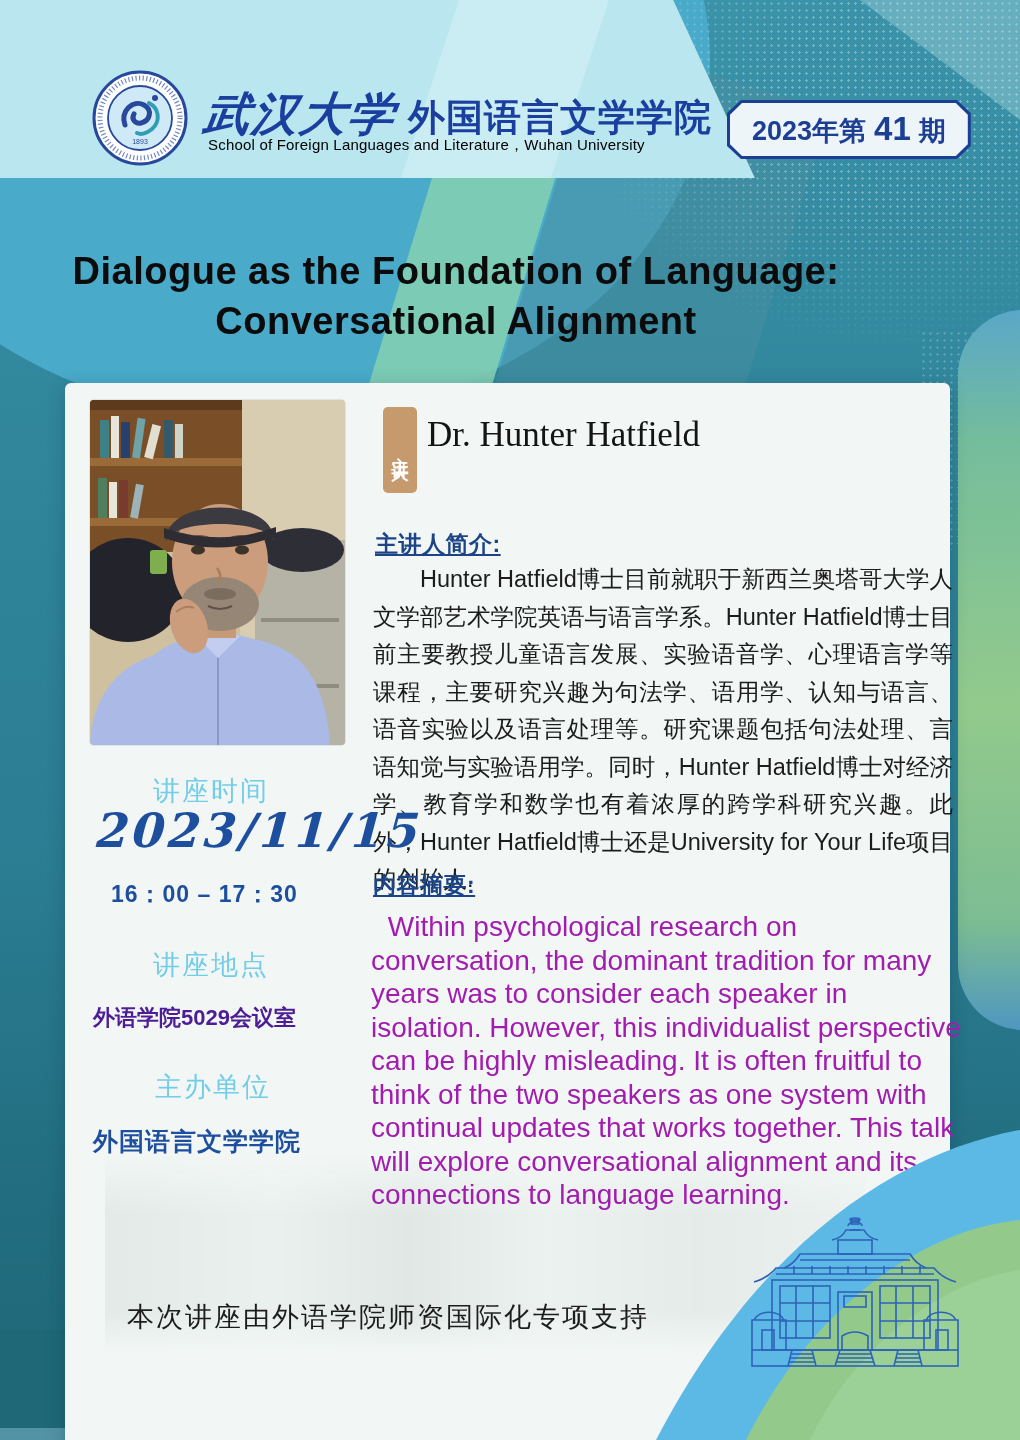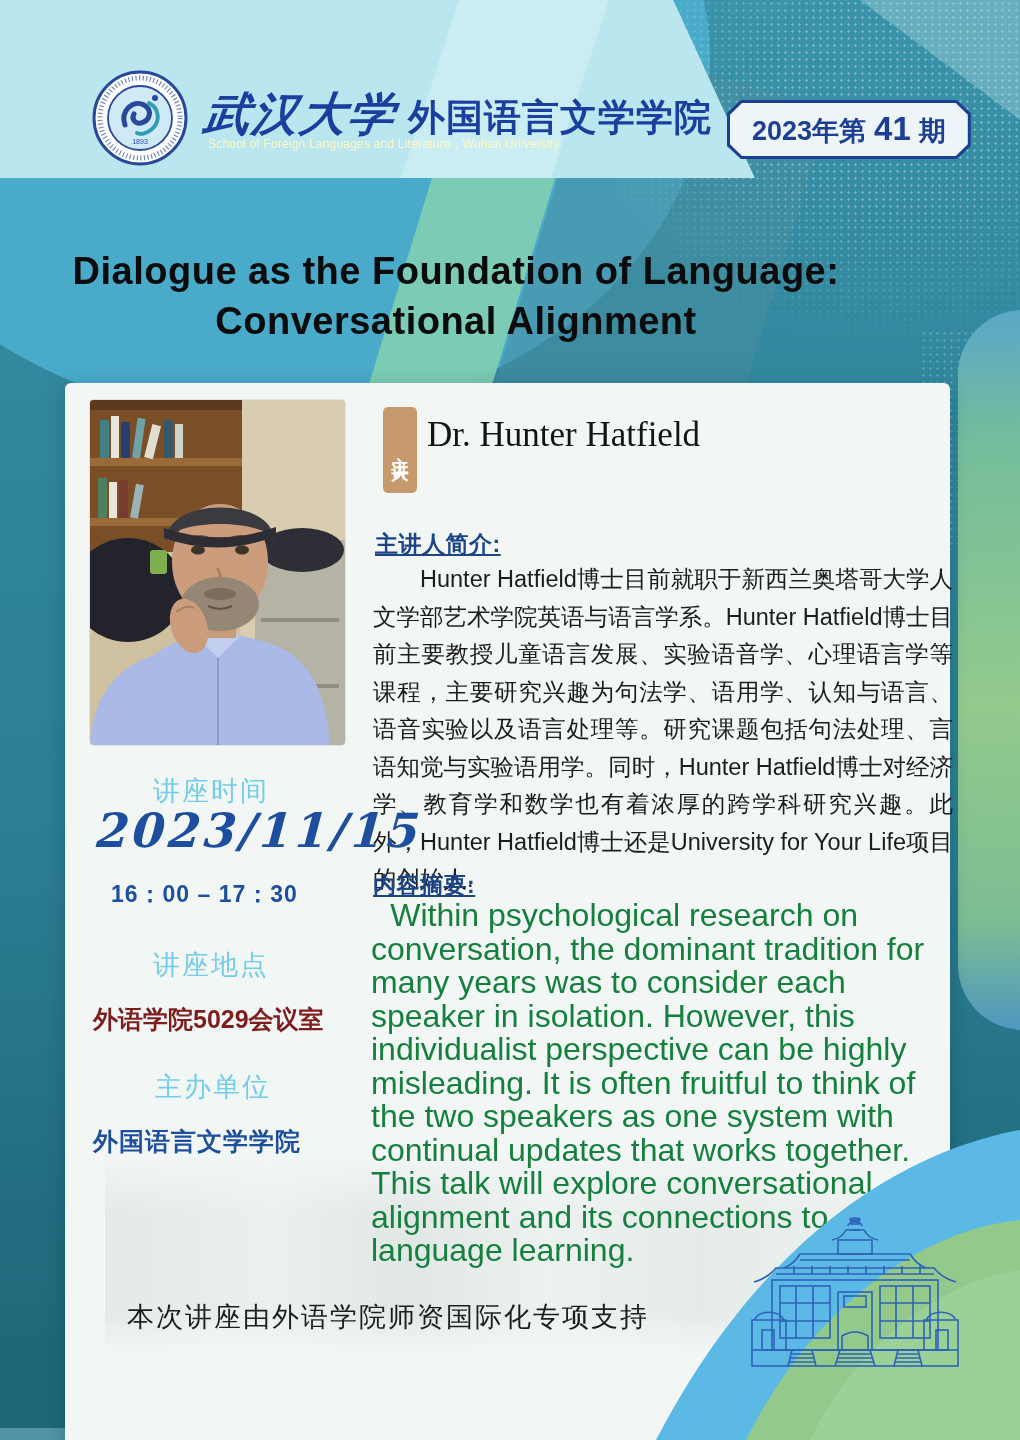--- a/index.html
+++ b/index.html
@@ -35,21 +35,21 @@
   
   .header-strip{left:0;top:0;width:1020px;height:178px;background:#b9e6ef;
     clip-path:polygon(0 0,66% 0,74% 100%,0 100%);}
   .header-sheen{left:430px;top:0;width:150px;height:178px;background:rgba(255,255,255,.25);
     transform:skewX(-18deg);}
   .logo{left:92px;top:70px;}
   .brand-cn{left:204px;top:84px;display:flex;align-items:baseline;gap:12px;white-space:nowrap;}
   .brand-calligraphy{font-family:"DejaVu Serif",serif;font-style:italic;font-weight:700;
     font-size:46px;color:#1a3f9e;transform:skewX(-8deg);letter-spacing:2px;}
   .brand-school{font-weight:700;font-size:37px;color:#1a3f9e;letter-spacing:1px;}
-  .brand-en{left:208px;top:136px;font-size:12px;color:#fef9c3;letter-spacing:.2px;text-align:right;}
+  .brand-en{left:208px;top:136px;font-size:15px;color:#000000;letter-spacing:.2px;text-align:right;}
   .badge{left:727px;top:100px;background:#1c3f94;padding:3px;
     clip-path:polygon(14px 0,calc(100% - 14px) 0,100% 22%,100% 78%,calc(100% - 14px) 100%,14px 100%,0 78%,0 22%);}
   .badge-inner{background:#eef5f9;padding:7px 22px;white-space:nowrap;color:#1c3f94;
     clip-path:polygon(12px 0,calc(100% - 12px) 0,100% 22%,100% 78%,calc(100% - 12px) 100%,12px 100%,0 78%,0 22%);
     font-weight:700;font-size:27px;display:flex;align-items:baseline;gap:8px;justify-content:flex-end;}
   .badge-num{font-size:33px;}
 
   
   .poster-title{left:0;top:246px;width:912px;text-align:center;color:#0b0b0b;
     font-weight:700;font-size:38px;line-height:50px;letter-spacing:.5px;}
@@ -65,29 +65,29 @@
     box-shadow:0 0 0 1px rgba(0,0,0,.08);}
   .speaker-tag{left:318px;top:24px;width:34px;height:86px;background:#c69a6c;border-radius:5px;
     color:#fff;display:flex;align-items:center;justify-content:center;
     writing-mode:vertical-rl;font-size:17px;letter-spacing:4px;font-weight:600;}
   .speaker-name{left:362px;top:32px;font-family:"Liberation Serif",serif;font-size:35px;color:#141414;}
   .section-heading{font-weight:700;font-size:23px;color:#1c4587;letter-spacing:.5px;text-decoration:underline;}
   .bio-heading{left:310px;top:146px;}
   .bio-text{left:308px;top:178px;width:580px;font-size:23.5px;line-height:37.5px;color:#1c1c1c;
     text-align:justify;text-indent:2em;}
   .abstract-heading{left:308px;top:487px;}
-  .abstract-text{left:306px;top:516px;width:592px;font-size:32px;line-height:33.5px;color:#15803d;
+  .abstract-text{left:306px;top:527px;width:592px;font-size:28px;line-height:33.5px;color:#a21caf;
     text-indent:.6em;}
   .label-cyan{font-size:27px;color:#74cde8;letter-spacing:2px;margin-left:40px;}
   .time-label{left:48px;top:390px;}
   .date-value{left:32px;top:420px;font-family:"DejaVu Serif",serif;font-style:italic;font-weight:600;
     font-size:47px;color:#1d4f9e;letter-spacing:3px;transform:skewX(-4deg);}
   .time-range{left:46px;top:496px;font-weight:700;font-size:23px;color:#1d4f9e;letter-spacing:1px;}
   .loc-label{left:48px;top:564px;}
-  .loc-value{left:28px;top:620px;font-weight:700;font-size:25px;color:#7f1d1d;text-align:center;}
+  .loc-value{left:28px;top:620px;font-weight:700;font-size:22px;color:#4c1d95;text-align:center;}
   .org-label{left:50px;top:686px;}
   .org-value{left:28px;top:742px;font-weight:700;font-size:25px;color:#1d4f9e;letter-spacing:1px;}
   .support-note{left:62px;top:916px;font-family:Liberation Sans, sans-serif;font-size:27px;color:#1d1d1d;
     letter-spacing:2px;}
 
   
   .br-overlay{left:560px;top:1100px;width:460px;height:340px;pointer-events:none;}
 </style>
 </head>
 <body>

